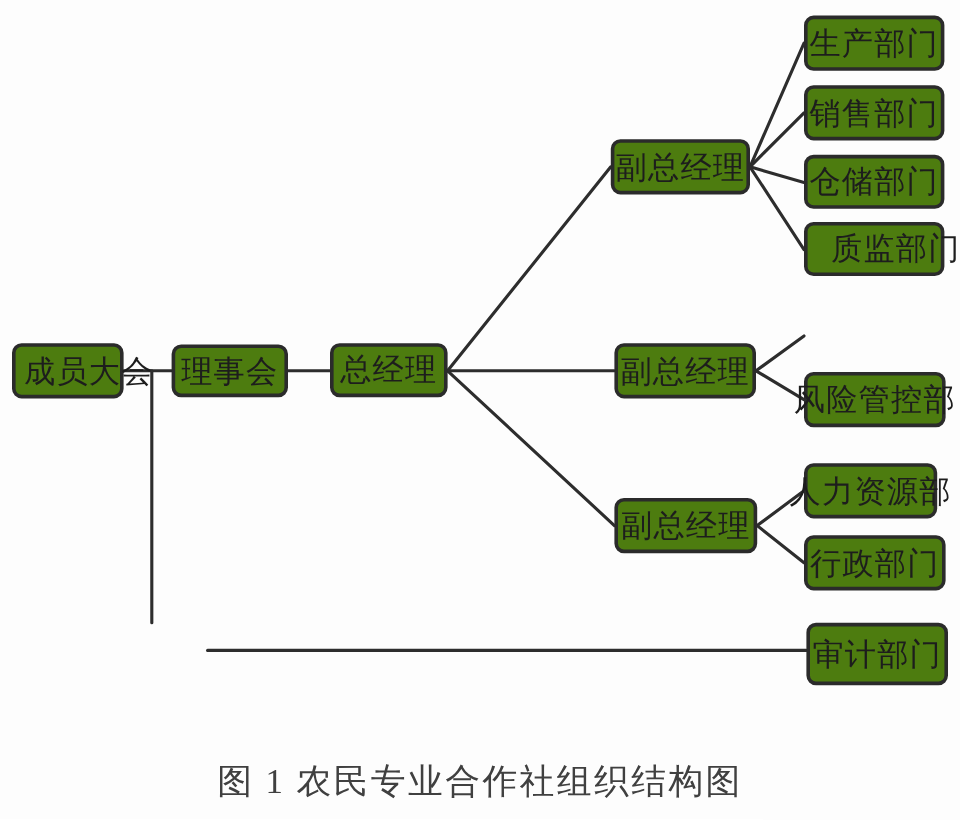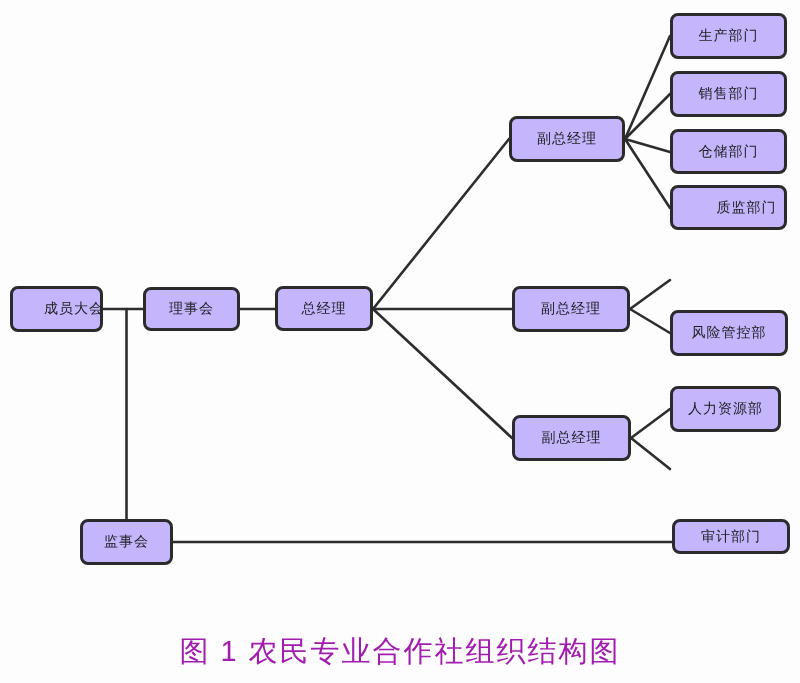--- a/index.html
+++ b/index.html
@@ -23,27 +23,27 @@
     height: 683px;
   }
   .wires line {
     stroke: #2d2d2d;
     stroke-width: 2.6;
     stroke-linecap: round;
   }
   .node {
     position: absolute;
     box-sizing: border-box;
-    background: #c4b5fd;
+    background: #4d7c0f;
     border: 3px solid #2b2b2b;
     border-radius: 8px;
     display: flex;
     align-items: center;
     justify-content: center;
-    font-size: 14px;
+    font-size: 26px;
     letter-spacing: 1px;
     color: #1d1d1d;
     white-space: nowrap;
   }
   
   .n-members     { left: 10px;  top: 286px; width: 93px;  height: 46px; padding-left: 35px; }
   .n-board       { left: 143px; top: 287px; width: 97px;  height: 44px; }
   .n-gm          { left: 275px; top: 286px; width: 98px;  height: 45px; }
   
   .n-dgm1        { left: 509px; top: 116px; width: 116px; height: 46px; }
@@ -53,31 +53,32 @@
   .n-production  { left: 670px; top: 13px;  width: 117px; height: 46px; }
   .n-sales       { left: 670px; top: 71px;  width: 117px; height: 46px; text-align: right; }
   .n-warehouse   { left: 670px; top: 129px; width: 117px; height: 45px; text-align: right; }
   .n-quality     { left: 670px; top: 185px; width: 117px; height: 45px; padding-left: 36px; }
   .n-finance     { left: 670px; top: 257px; width: 117px; height: 46px; }
   .n-risk        { left: 670px; top: 310px; width: 118px; height: 46px; }
   .n-hr          { left: 670px; top: 386px; width: 111px; height: 46px; }
   .n-admin       { left: 670px; top: 446px; width: 118px; height: 46px; }
   
   .n-supervisory { left: 80px;  top: 519px; width: 93px;  height: 46px; }
-  .n-audit       { left: 672px; top: 519px; width: 118px; height: 35px; }
+  .n-audit       { left: 672px; top: 519px; width: 118px; height: 52px; }
 
   .caption {
     position: absolute;
     left: 0;
     top: 632px;
     width: 800px;
     text-align: center;
     font-size: 29px;
     letter-spacing: 2px;
-    color: #a21caf;
+    color: #404040;
+    font-family: Liberation Serif, serif;
   }
 </style>
 </head>
 <body>
 
 <div class="canvas">
 
   <svg class="wires" viewBox="0 0 800 683" aria-hidden="true">
     <line x1="103" y1="309" x2="143" y2="309"></line>
     <line x1="240" y1="309" x2="275" y2="309"></line>
@@ -103,19 +104,19 @@
   <div class="node n-dgm1">副总经理</div>
   <div class="node n-dgm2">副总经理</div>
   <div class="node n-dgm3">副总经理</div>
 
   <div class="node n-production">生产部门</div>
   <div class="node n-sales">销售部门</div>
   <div class="node n-warehouse">仓储部门</div>
   <div class="node n-quality">质监部门</div>
   <div class="node n-risk">风险管控部</div>
   <div class="node n-hr">人力资源部</div>
+  <div class="node n-admin">行政部门</div>
 
-  <div class="node n-supervisory">监事会</div>
   <div class="node n-audit">审计部门</div>
 
   <div class="caption">图 1 农民专业合作社组织结构图</div>
 
 </div>
 
 </body></html>

